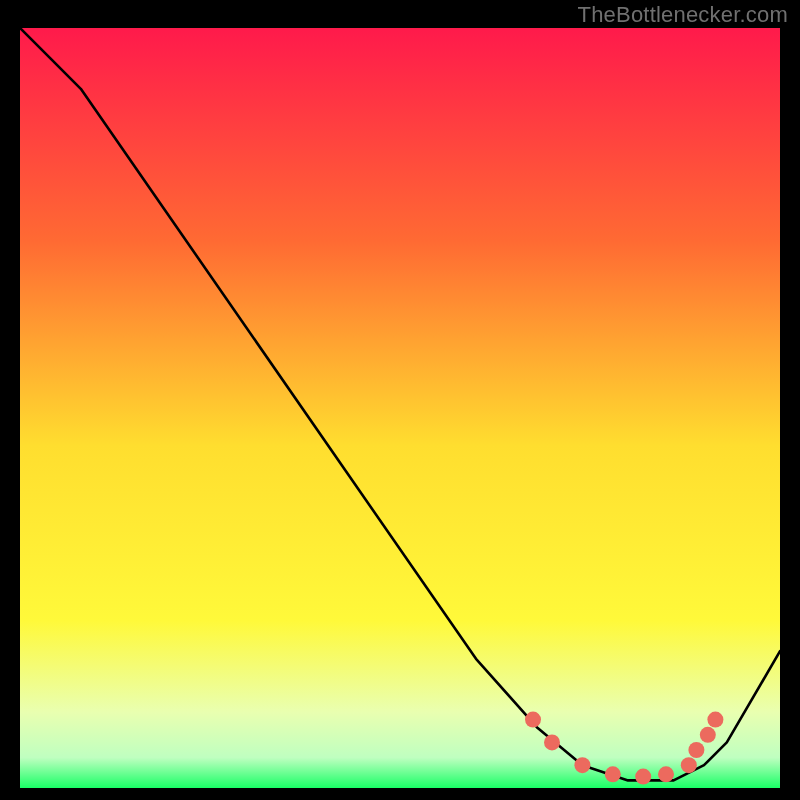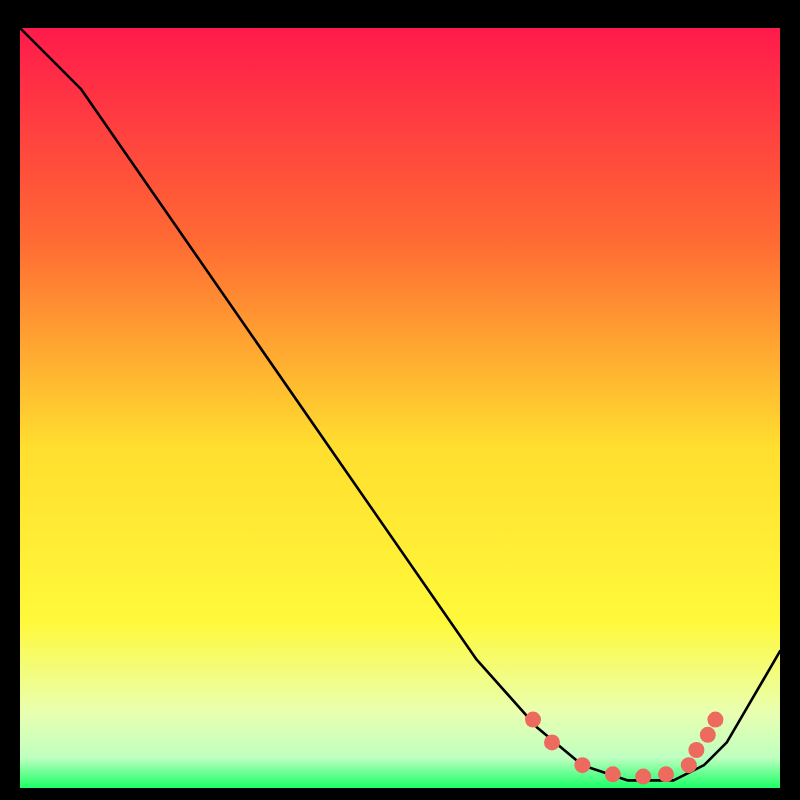--- a/index.html
+++ b/index.html
@@ -36,20 +36,21 @@
   .plot svg {
     display: block;
     width: 760px;
     height: 760px;
   }
 </style>
 </head>
 <body>
 
 <div class="frame">
+  <div class="attribution">TheBottlenecker.com</div>
 
   <div class="plot">
     <svg viewBox="0 0 760 760" preserveAspectRatio="none">
       <defs>
         <linearGradient id="bgGrad" x1="0" y1="0" x2="0" y2="1">
           <stop id="g0" offset="0%" stop-color="#ff1a4b"></stop>
           <stop id="g1" offset="28%" stop-color="#ff6a33"></stop>
           <stop id="g2" offset="55%" stop-color="#ffde2f"></stop>
           <stop id="g3" offset="78%" stop-color="#fff93a"></stop>
           <stop id="g4" offset="90%" stop-color="#e9ffb0"></stop>

